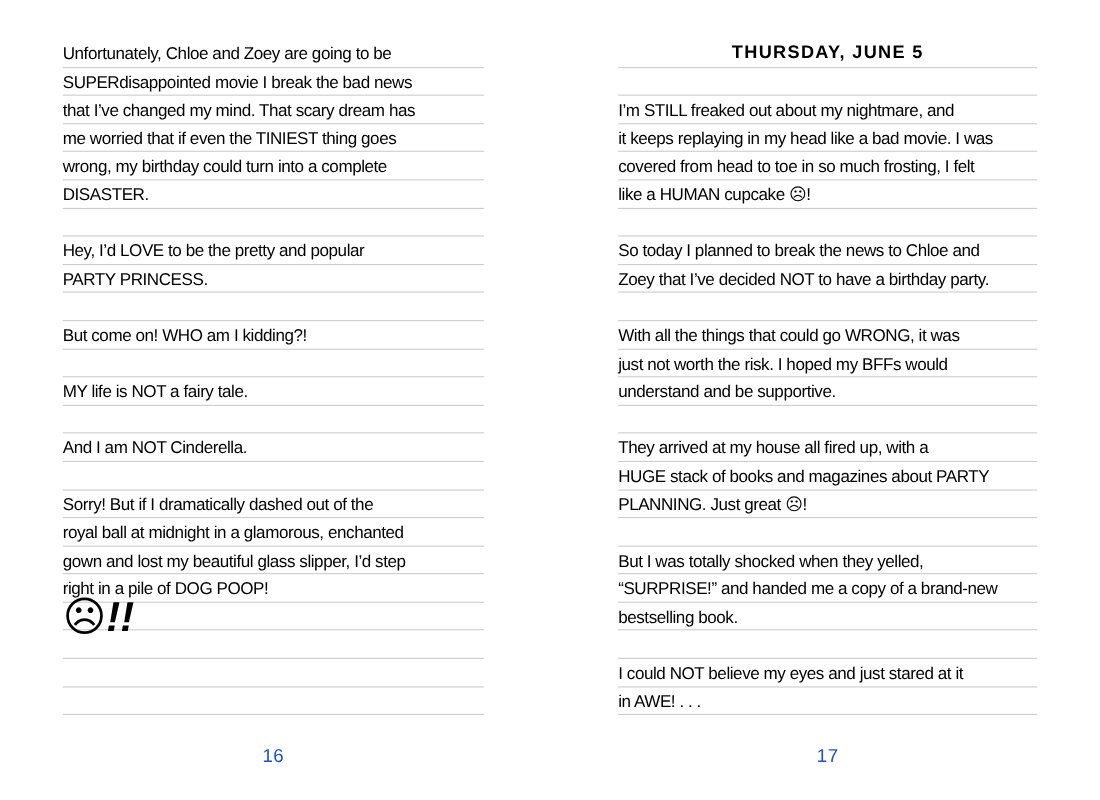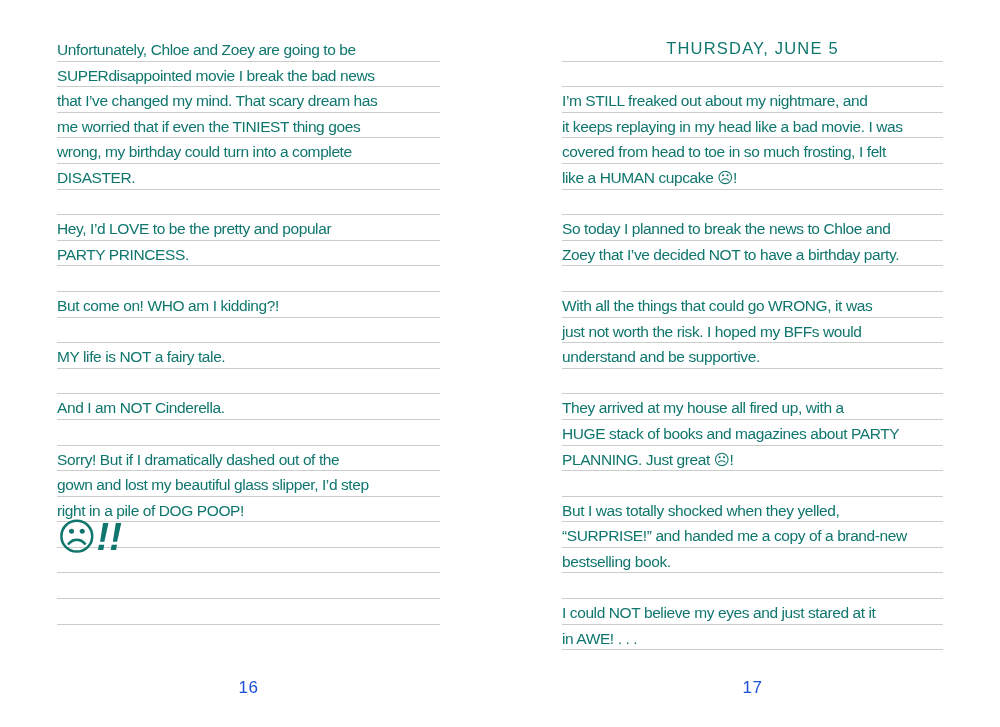--- a/index.html
+++ b/index.html
@@ -31,27 +31,27 @@
     align-items: flex-end;
     overflow: visible;
     white-space: nowrap;
   }
   .row-text {
     display: inline-block;
     font-size: 15.5px;
     letter-spacing: -0.4px;
     line-height: 1;
     padding-bottom: 3px;
-    color: #0f766e;
+    color: #000000;
   }
   .rule-row.header-row { justify-content: center; }
   .rule-row.header-row .row-text {
     font-size: 16.5px;
     letter-spacing: 1.2px;
-    font-weight: normal;
+    font-weight: bold;
     padding-bottom: 4px;
   }
   .rule-row.big-row .row-text {
     font-size: 38px;
     letter-spacing: 0;
     padding-bottom: 0;
     margin-bottom: -9px;
     font-style: italic;
     font-weight: bold;
   }
@@ -107,20 +107,23 @@
       </div>
       <div class="rule-row"></div>
       <div class="rule-row">
         <span class="row-text">And I am NOT Cinderella.</span>
       </div>
       <div class="rule-row"></div>
       <div class="rule-row">
         <span class="row-text">Sorry! But if I dramatically dashed out of the</span>
       </div>
       <div class="rule-row">
+        <span class="row-text">royal ball at midnight in a glamorous, enchanted</span>
+      </div>
+      <div class="rule-row">
         <span class="row-text">gown and lost my beautiful glass slipper, I’d step</span>
       </div>
       <div class="rule-row">
         <span class="row-text">right in a pile of DOG POOP!</span>
       </div>
       <div class="rule-row big-row">
         <span class="row-text">☹!!</span>
       </div>
       <div class="rule-row"></div>
       <div class="rule-row"></div>

